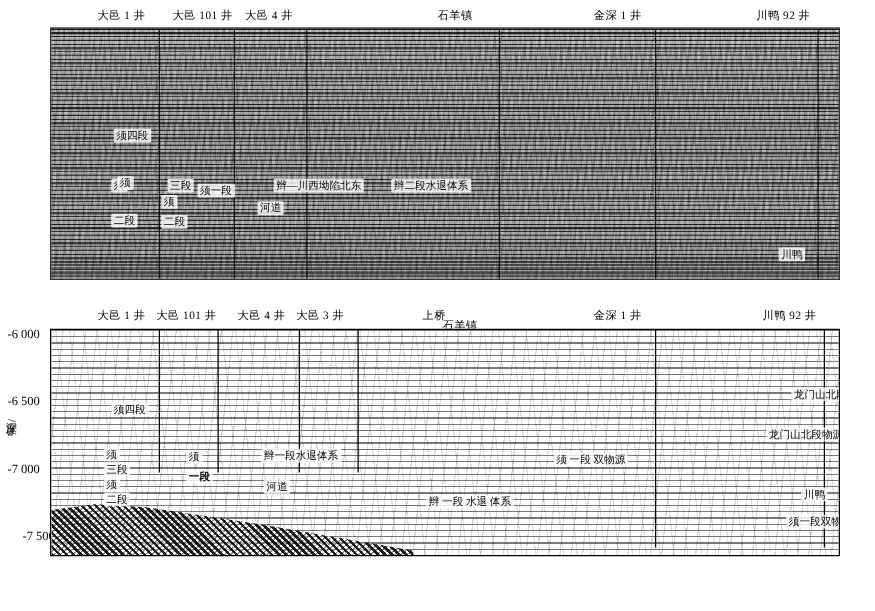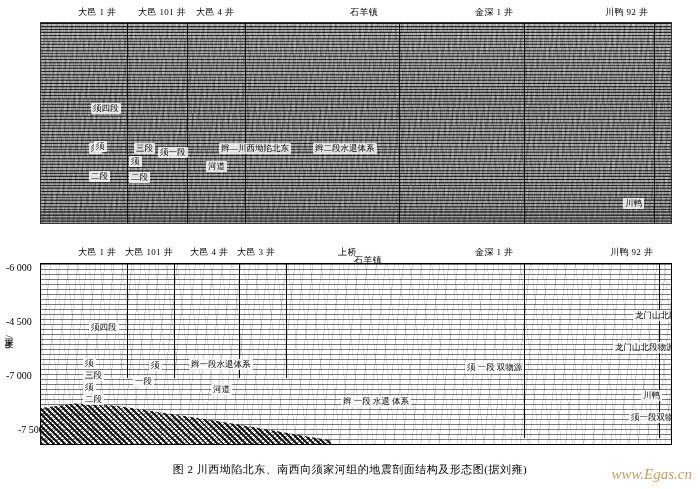--- a/index.html
+++ b/index.html
@@ -183,21 +183,21 @@
       <div class="wlabel abs" style="left: 237px; top: 246px;">大邑 3 井</div>
       <div class="wlabel abs" style="left: 338px; top: 246px;">上桥</div>
       <div class="wlabel abs" style="left: 354px; top: 254px;">石羊镇</div>
       <div class="wlabel abs" style="left: 475px; top: 246px;">金深 1 井</div>
       <div class="wlabel abs" style="left: 610px; top: 246px;">川鸭 92 井</div>
     </div>
 
   <div id="axis" class="abs">
     <div id="axisTicks">
         <div class="tick" style="left: 6px; top: 4px;">-6 000</div>
-        <div class="tick" style="left: 6px; top: 58px;">-4 500</div>
+        <div class="tick" style="left: 6px; top: 58px;">-6 500</div>
         <div class="tick" style="left: 6px; top: 112px;">-7 000</div>
         <div class="tick" style="left: 18px; top: 166px;">-7 500</div>
       </div>
   </div>
   <div class="axisLabel">深度 / m</div>
 
   <div id="botPanel" class="abs">
     <div class="horizons"></div>
     <div class="horizons2"></div>
     <div class="basement"></div>
@@ -209,28 +209,26 @@
         <div class="botwell" style="left: 483px; height: 180px;"></div>
         <div class="botwell" style="left: 618px; height: 180px;"></div>
       </div>
     <div id="botCallouts">
         <div class="callout" style="left: 48px; top: 58px;">须四段</div>
         <div class="callout" style="left: 42px; top: 94px;">须</div>
         <div class="callout" style="left: 42px; top: 106px;">三段</div>
         <div class="callout" style="left: 42px; top: 118px;">须</div>
         <div class="callout" style="left: 42px; top: 130px;">二段</div>
         <div class="callout" style="left: 108px; top: 96px;">须</div>
-        <div class="callout" style="left: 92px; top: 112px;">一段</div>
-        <div class="callout" style="left: 148px; top: 95px; font-family: Liberation Serif, serif;">辫一段水退体系</div>
+        <div class="callout" style="left: 108px; top: 112px; font-weight: bold;">一段</div>
+        <div class="callout" style="left: 168px; top: 95px; font-family: Liberation Serif, serif;">辫一段水退体系</div>
         <div class="callout" style="left: 170px; top: 120px;">河道</div>
         <div class="callout" style="left: 300px; top: 112px; margin-top: 20px;">辫 一段 水退 体系</div>
-        <div class="callout" style="left: 424px; top: 98px;">须 一段 双物源</div>
+        <div class="callout" style="left: 402px; top: 98px;">须 一段 双物源</div>
         <div class="callout" style="left: 592px; top: 46px;">龙门山北段隆起</div>
         <div class="callout" style="left: 572px; top: 78px;">龙门山北段物源及充足</div>
         <div class="callout" style="left: 600px; top: 126px;">川鸭</div>
         <div class="callout" style="left: 588px; top: 148px;">须一段双物源</div>
       </div>
   </div>
 
-  <div id="caption">图 2    川西坳陷北东、南西向须家河组的地震剖面结构及形态图(据刘雍)</div>
-  <div id="watermark">www.Egas.cn</div>
 
 </div>
 
 </body></html>

